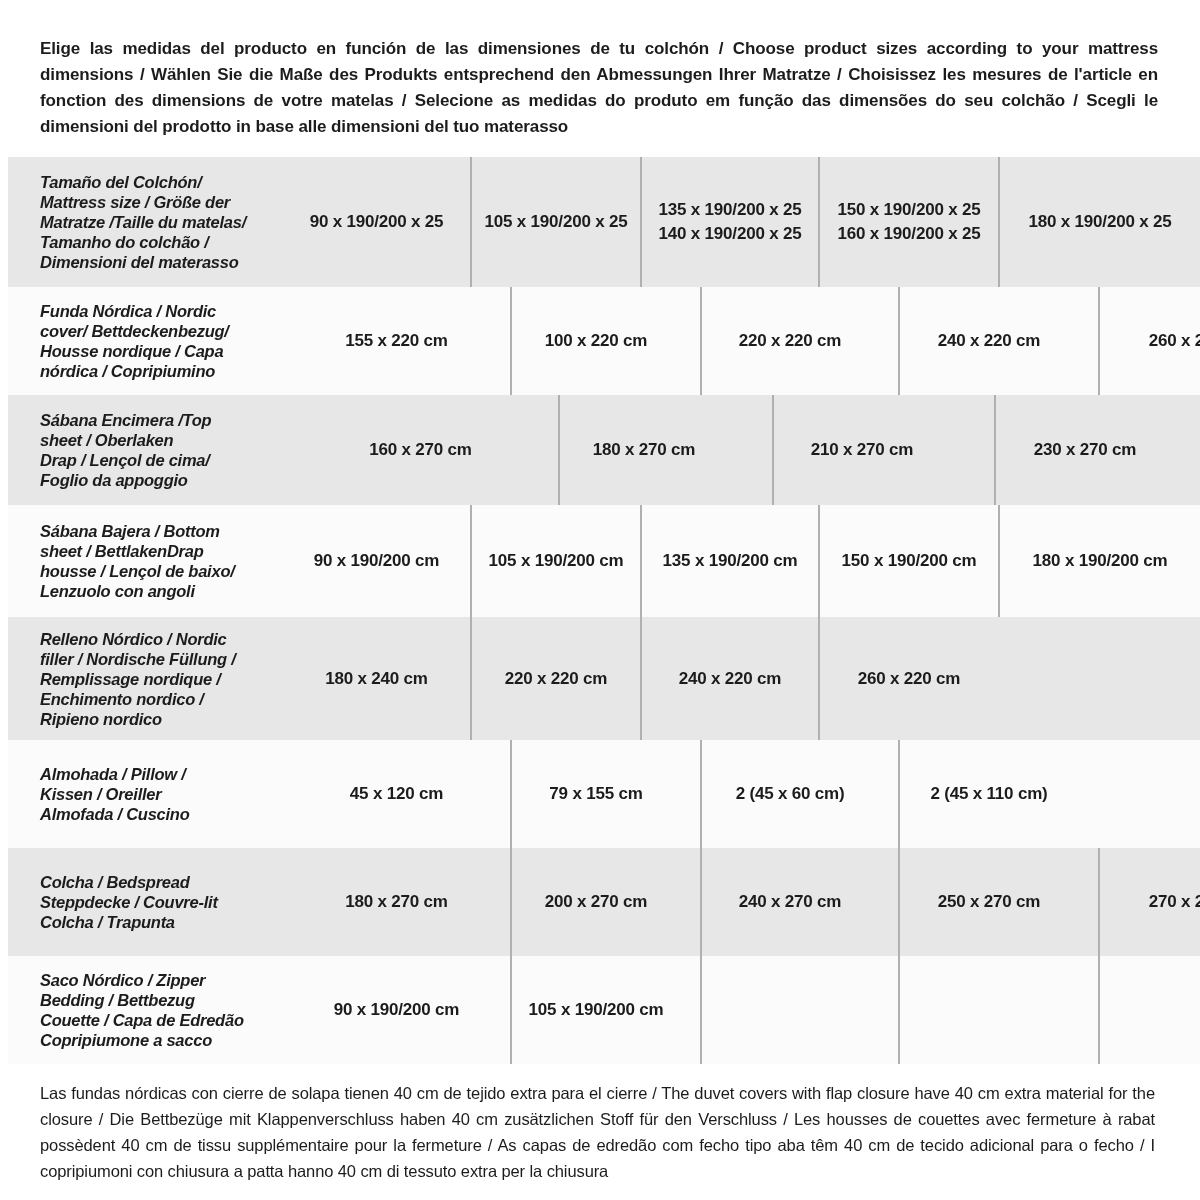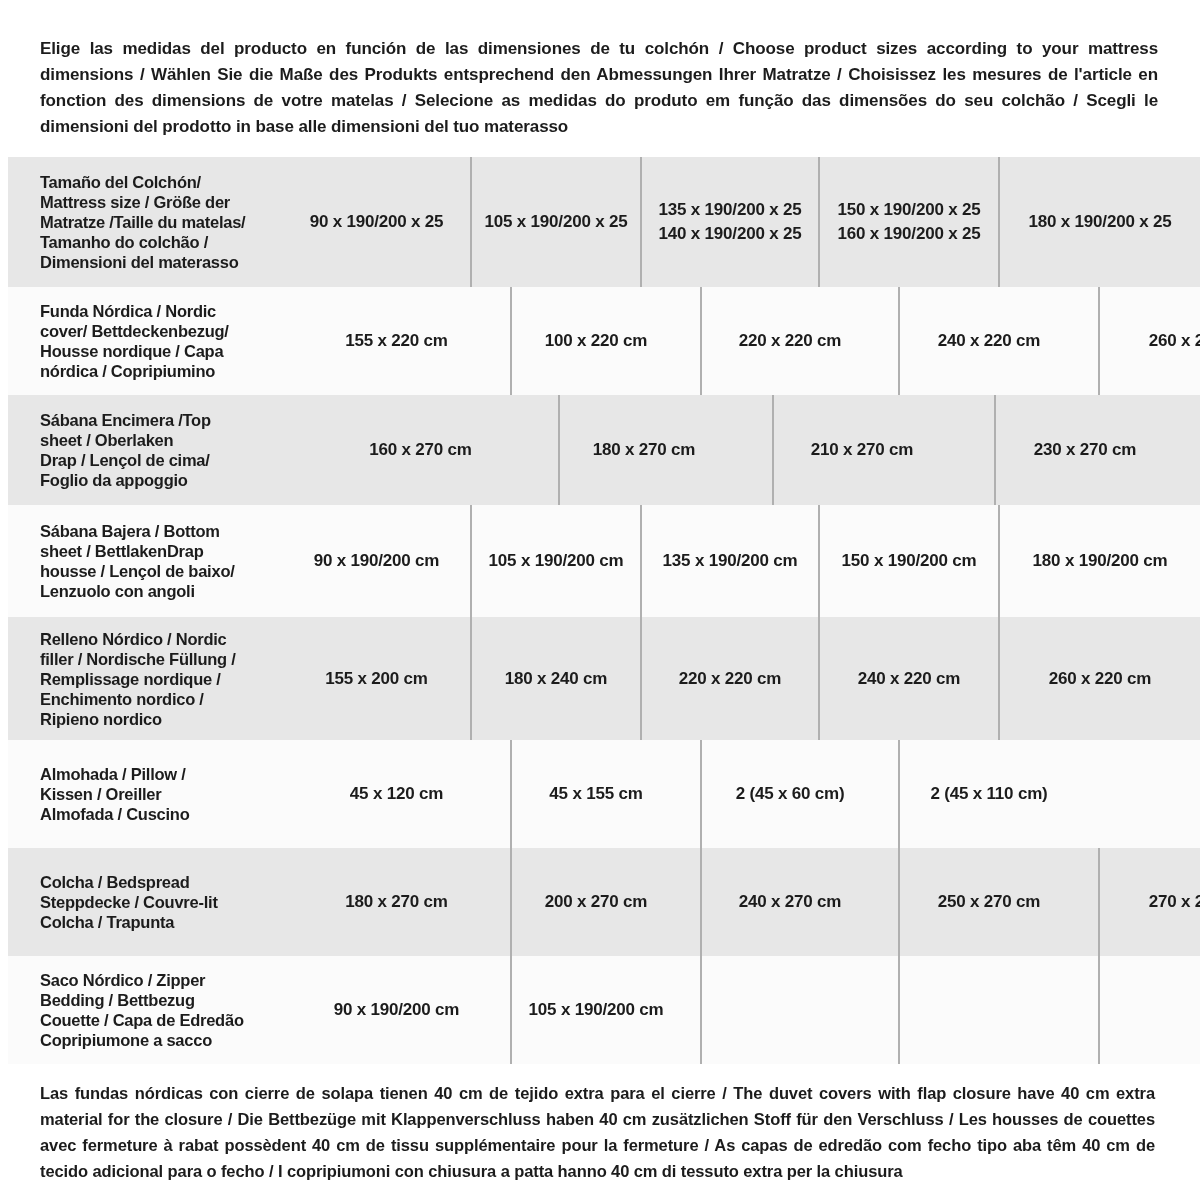--- a/index.html
+++ b/index.html
@@ -52,40 +52,41 @@
     padding-right: 6px;
     justify-content: flex-start;
   }
   .cell.label span {
     white-space: pre-line;
     font-size: 16.5px;
     line-height: 20px;
     font-weight: bold;
     letter-spacing: -0.25px;
     text-align: left;
+    font-style: italic;
   }
   .cell.val { justify-content: center; }
   .cell.val span {
     white-space: pre-line;
     font-size: 17px;
     line-height: 24px;
     font-weight: bold;
     letter-spacing: -0.2px;
     text-align: center;
   }
   
   .trow .cell:nth-child(n+3) {
     border-left: 2px solid var(--divider, #b0b0b0);
   }
 
   .footnote {
     margin: 16px 45px 4px 40px;
     font-size: 16.5px;
     line-height: 26px;
-    font-weight: bold;
+    font-weight: normal;
     text-align: justify;
     letter-spacing: -0.1px;
   }
 </style>
 </head>
 <body>
 
 <div class="page">
 
   <p class="intro">Elige las medidas del producto en función de las dimensiones de tu colchón / Choose product sizes according to your mattress dimensions / Wählen Sie die Maße des Produkts entsprechend den Abmessungen Ihrer Matratze / Choisissez les mesures de l'article en fonction des dimensions de votre matelas / Selecione as medidas do produto em função das dimensões do seu colchão / Scegli le dimensioni del prodotto in base alle dimensioni del tuo materasso</p>
@@ -193,23 +194,20 @@
 
     <div class="trow gray rh-d">
       <div class="cell label">
           <span>Relleno Nórdico / Nordic
 filler / Nordische Füllung /
 Remplissage nordique /
 Enchimento nordico /
 Ripieno nordico</span>
         </div>
       <div class="cell val">
-          <span>155 x 200 cm</span>
-        </div>
-      <div class="cell val">
           <span>180 x 240 cm</span>
         </div>
       <div class="cell val">
           <span>220 x 220 cm</span>
         </div>
       <div class="cell val">
           <span>240 x 220 cm</span>
         </div>
       <div class="cell val">
           <span>260 x 220 cm</span>
@@ -219,21 +217,21 @@
     <div class="trow light rh-a">
       <div class="cell label">
           <span>Almohada  / Pillow /
 Kissen / Oreiller
 Almofada / Cuscino</span>
         </div>
       <div class="cell val">
           <span>45 x 120 cm</span>
         </div>
       <div class="cell val">
-          <span>45 x 155 cm</span>
+          <span>79 x 155 cm</span>
         </div>
       <div class="cell val">
           <span>2 (45 x 60 cm)</span>
         </div>
       <div class="cell val">
           <span>2 (45 x 110 cm)</span>
         </div>
     </div>
 
     <div class="trow gray rh-a">

